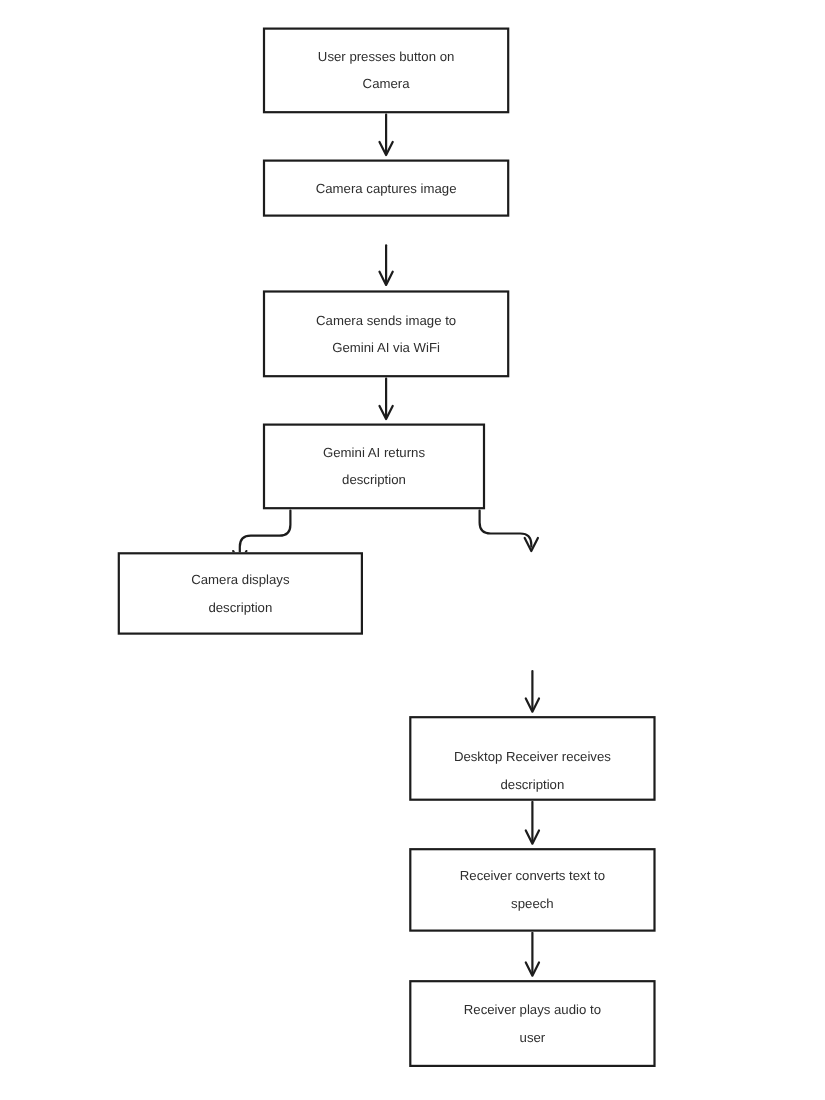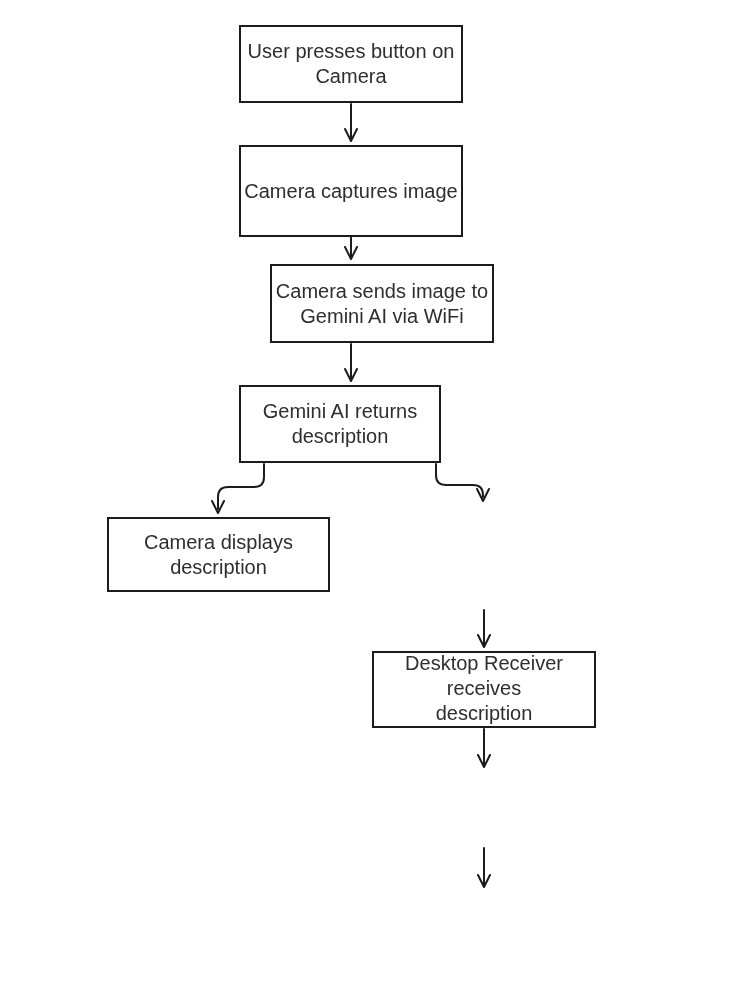--- a/index.html
+++ b/index.html
@@ -33,29 +33,29 @@
   .node {
     position: absolute;
     box-sizing: border-box;
     border: 2px solid var(--ink, #1c1c1c);
     background: var(--node_bg, #ffffff);
     color: var(--text, #2e2e2e);
     display: flex;
     align-items: center;
     justify-content: center;
     text-align: center;
-    font-size: 20px;
+    font-size: 12px;
     line-height: 25px;
     white-space: pre-line;
   }
   .n1 { left: 239px; top:  25px; width: 224px; height:  78px; }
-  .n2 { left: 239px; top: 145px; width: 224px; height:  92px; }
-  .n3 { left: 239px; top: 264px; width: 224px; height:  79px; margin-left: 31px; }
+  .n2 { left: 239px; top: 145px; width: 224px; height:  52px; }
+  .n3 { left: 239px; top: 264px; width: 224px; height:  79px; }
   .n4 { left: 239px; top: 385px; width: 202px; height:  78px; }
-  .n5 { left: 107px; top: 517px; width: 223px; height:  75px; }
+  .n5 { left: 107px; top: 502px; width: 223px; height:  75px; }
   .n6 { left: 372px; top: 505px; width: 225px; height: 103px; }
   .n7 { left: 372px; top: 651px; width: 224px; height:  77px; align-items: flex-end; }
   .n8 { left: 372px; top: 771px; width: 224px; height:  76px; }
   .n9 { left: 372px; top: 891px; width: 224px; height:  79px; }
 </style>
 </head>
 <body>
 
 <div class="canvas">
 
@@ -117,15 +117,23 @@
     <span>Camera displays
 description</span>
   </div>
 
 
   <div class="node n7">
     <span>Desktop Receiver receives
 description</span>
   </div>
 
+  <div class="node n8">
+    <span>Receiver converts text to
+speech</span>
+  </div>
 
+  <div class="node n9">
+    <span>Receiver plays audio to
+user</span>
+  </div>
 
 </div>
 
 </body></html>

